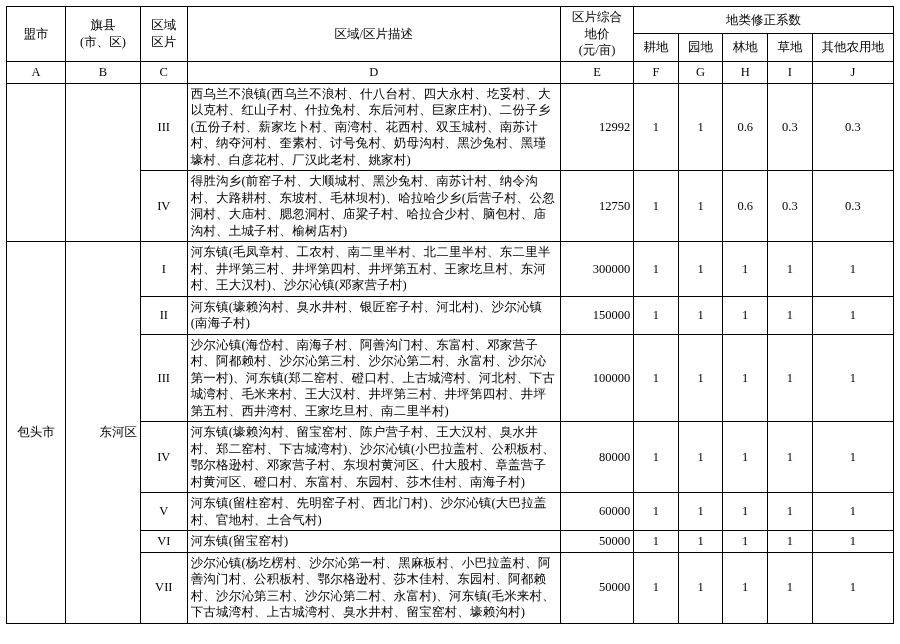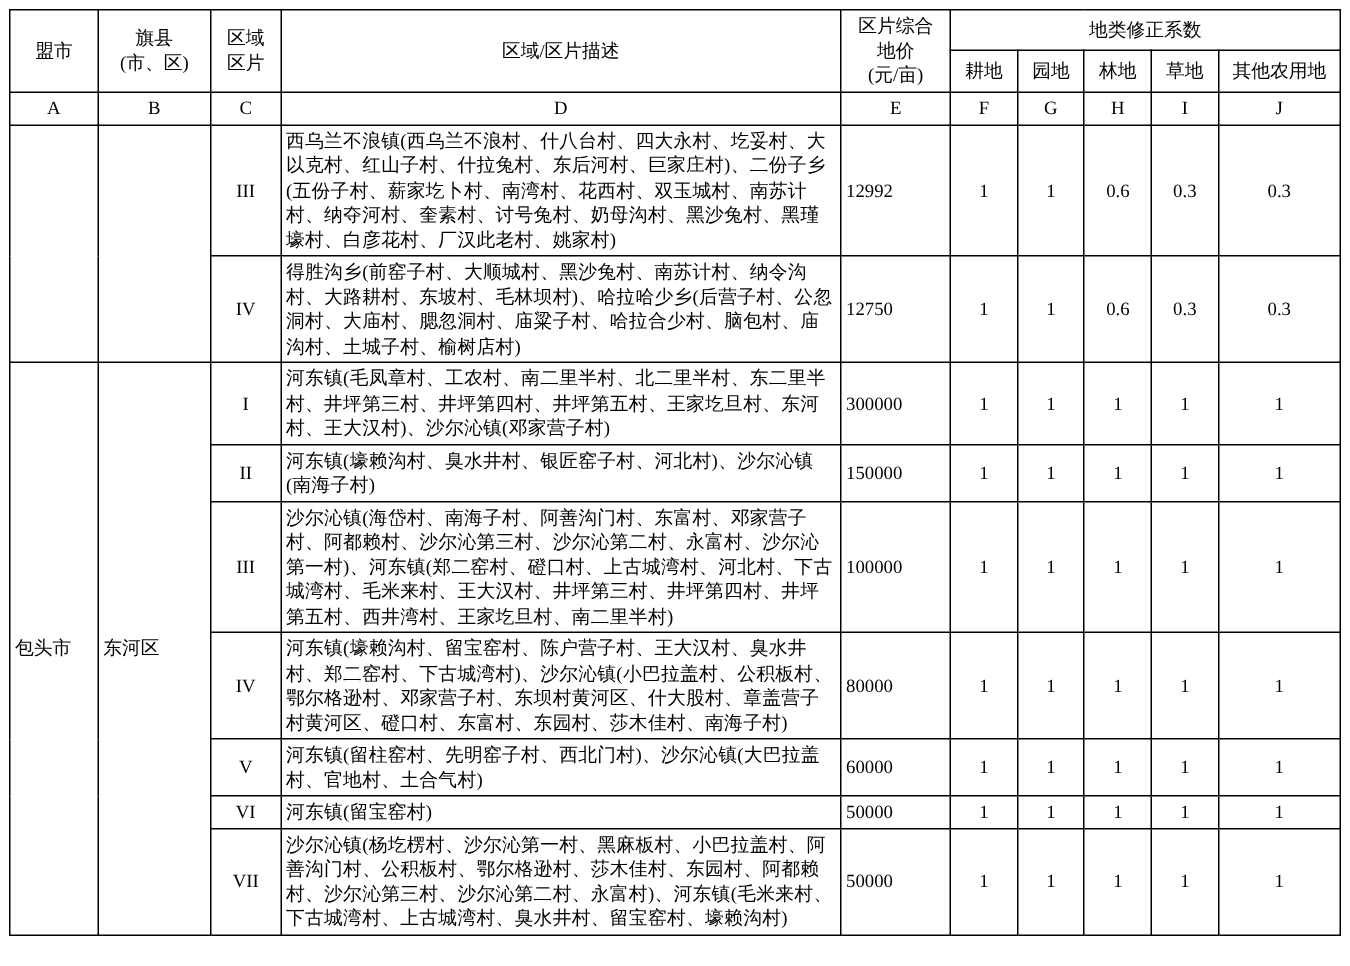--- a/index.html
+++ b/index.html
@@ -49,37 +49,37 @@
     height: 22px;
   }
   .desc {
     text-align: left;
     font-size: 12.5px;
     line-height: 1.45;
     letter-spacing: 0.2px;
     margin-left: 20px;
   }
   .league {
-    text-align: left;
+    text-align: center;
     vertical-align: middle;
     font-size: 13.5px;
   }
   .county {
-    text-align: left;
+    text-align: right;
     vertical-align: middle;
     font-size: 13.5px;
   }
   .zone {
     text-align: center;
     vertical-align: middle;
     font-size: 13px;
     font-family: Liberation Serif, serif;
   }
   .price {
-    text-align: left;
+    text-align: right;
     vertical-align: middle;
     font-size: 13px;
   }
   .coef {
     text-align: center;
     vertical-align: middle;
     font-size: 13px;
   }
 </style>
 </head>

